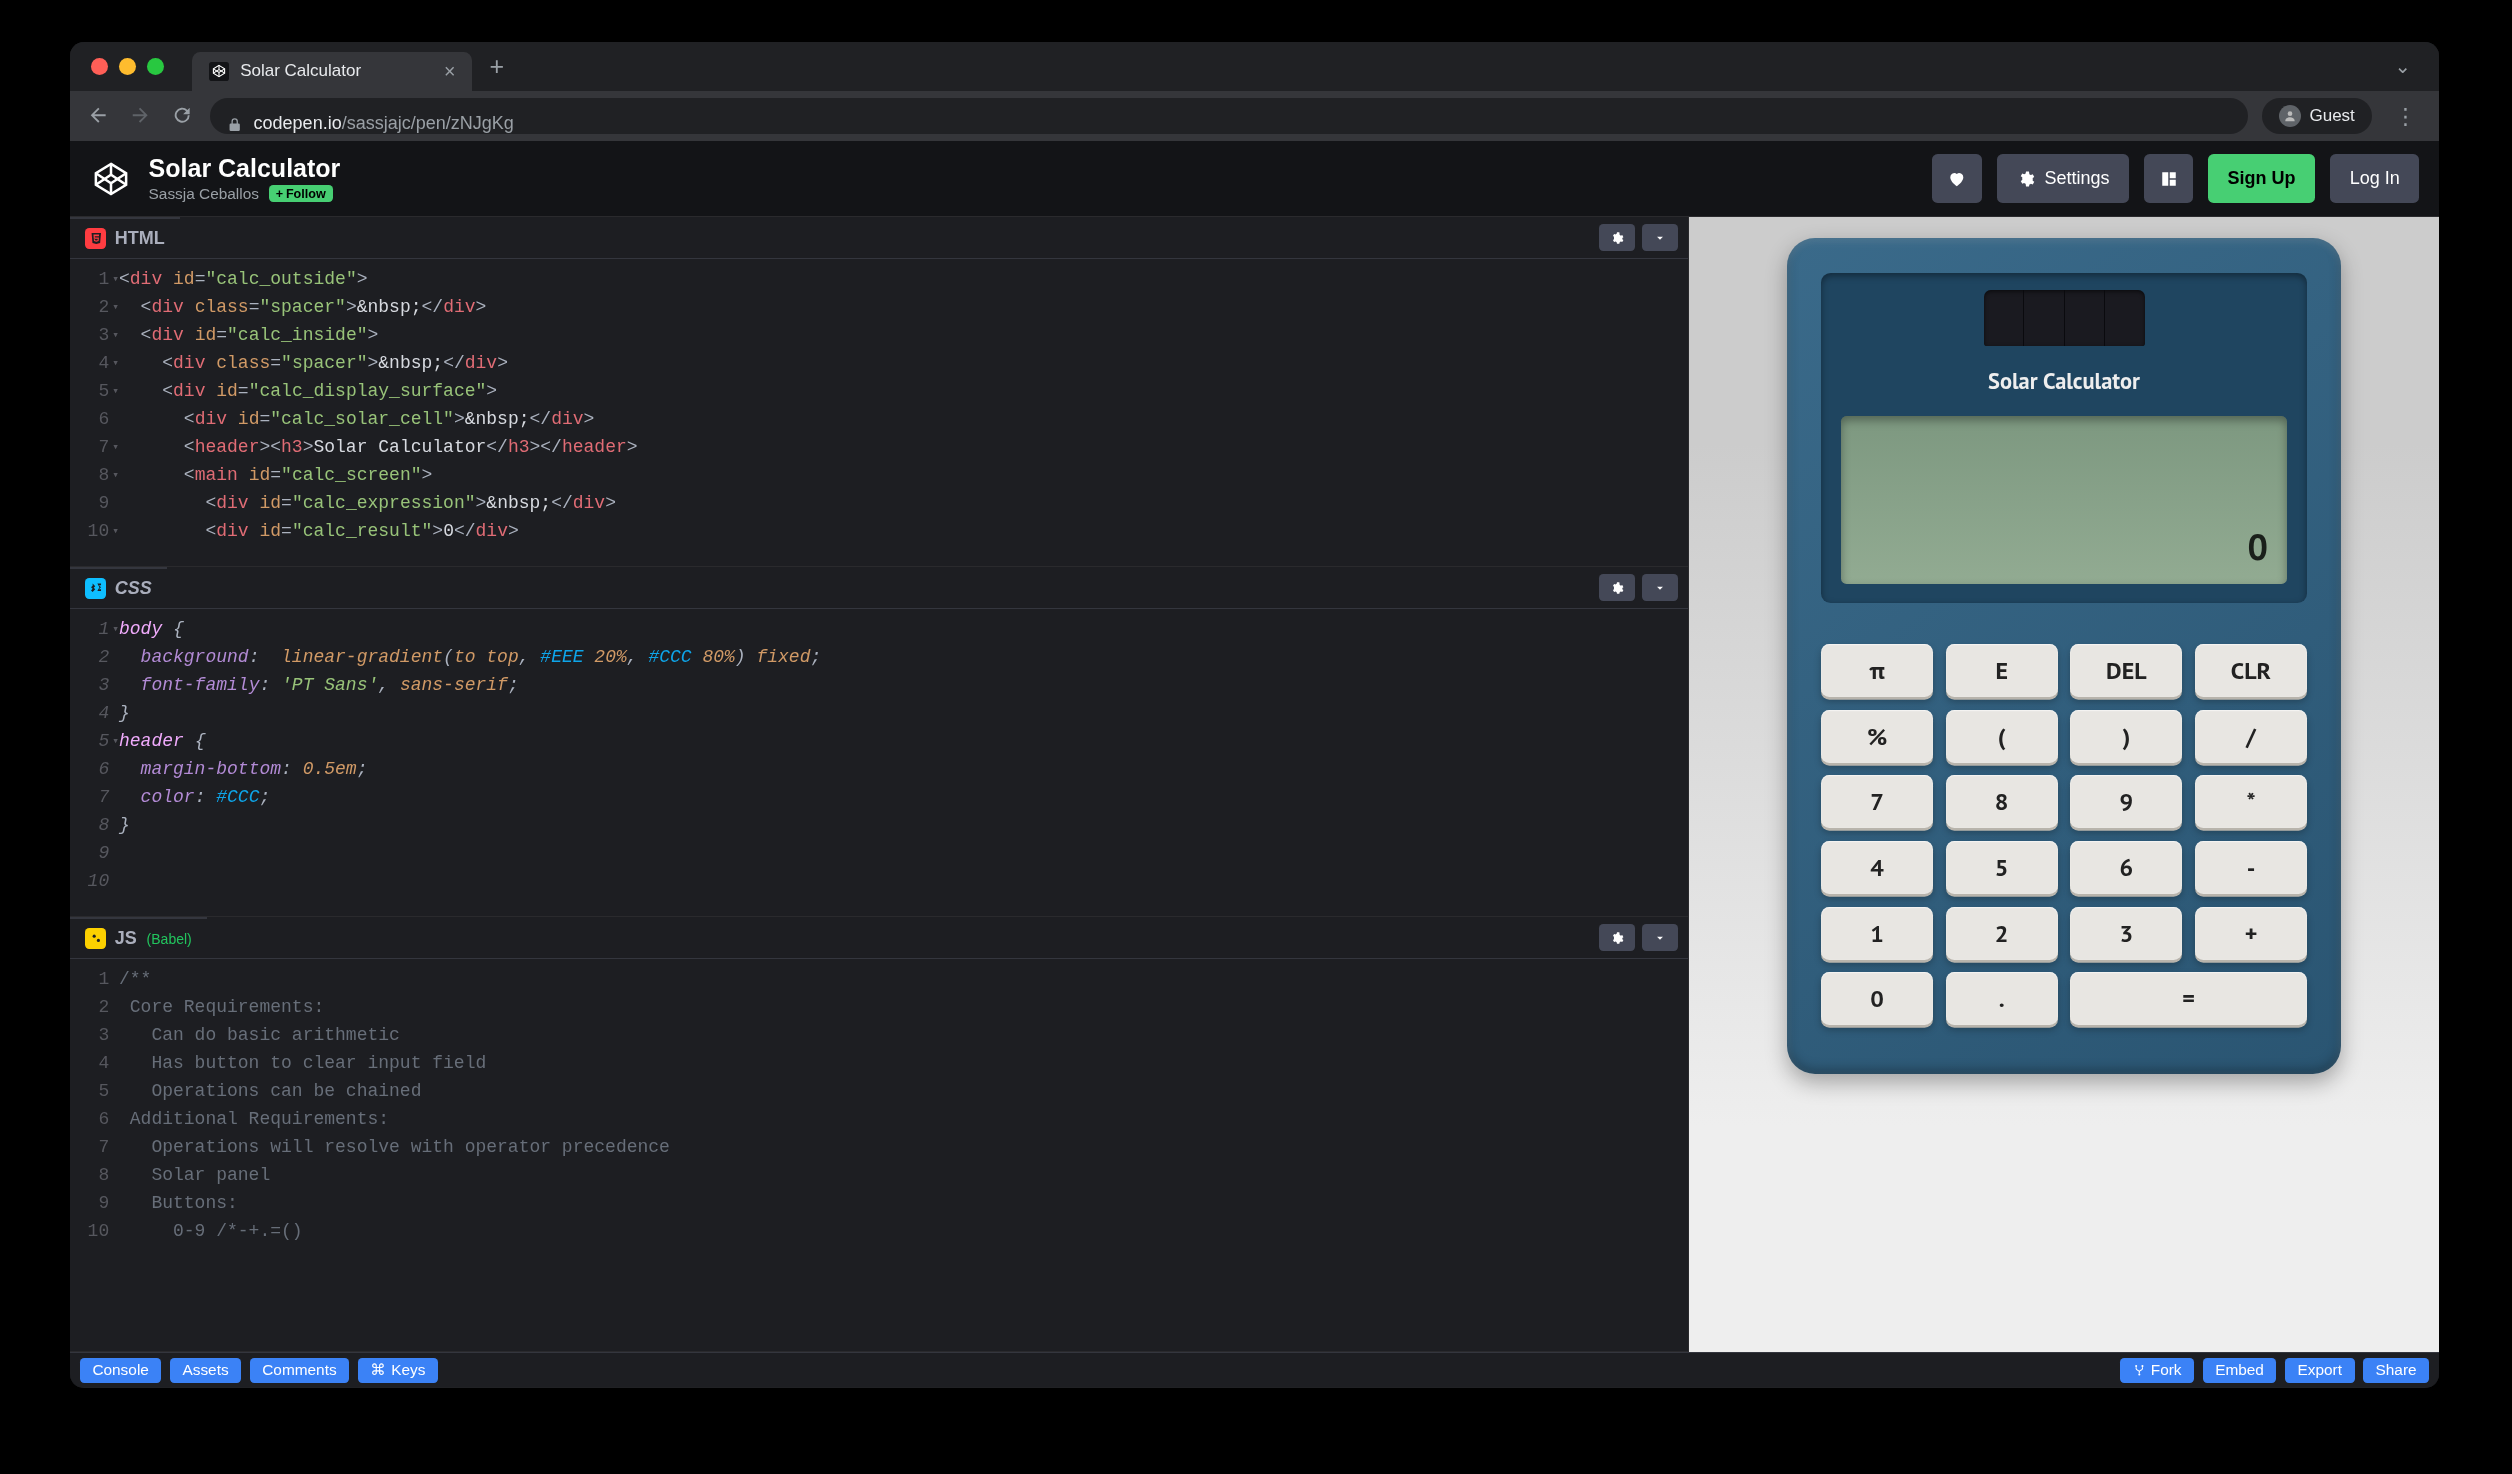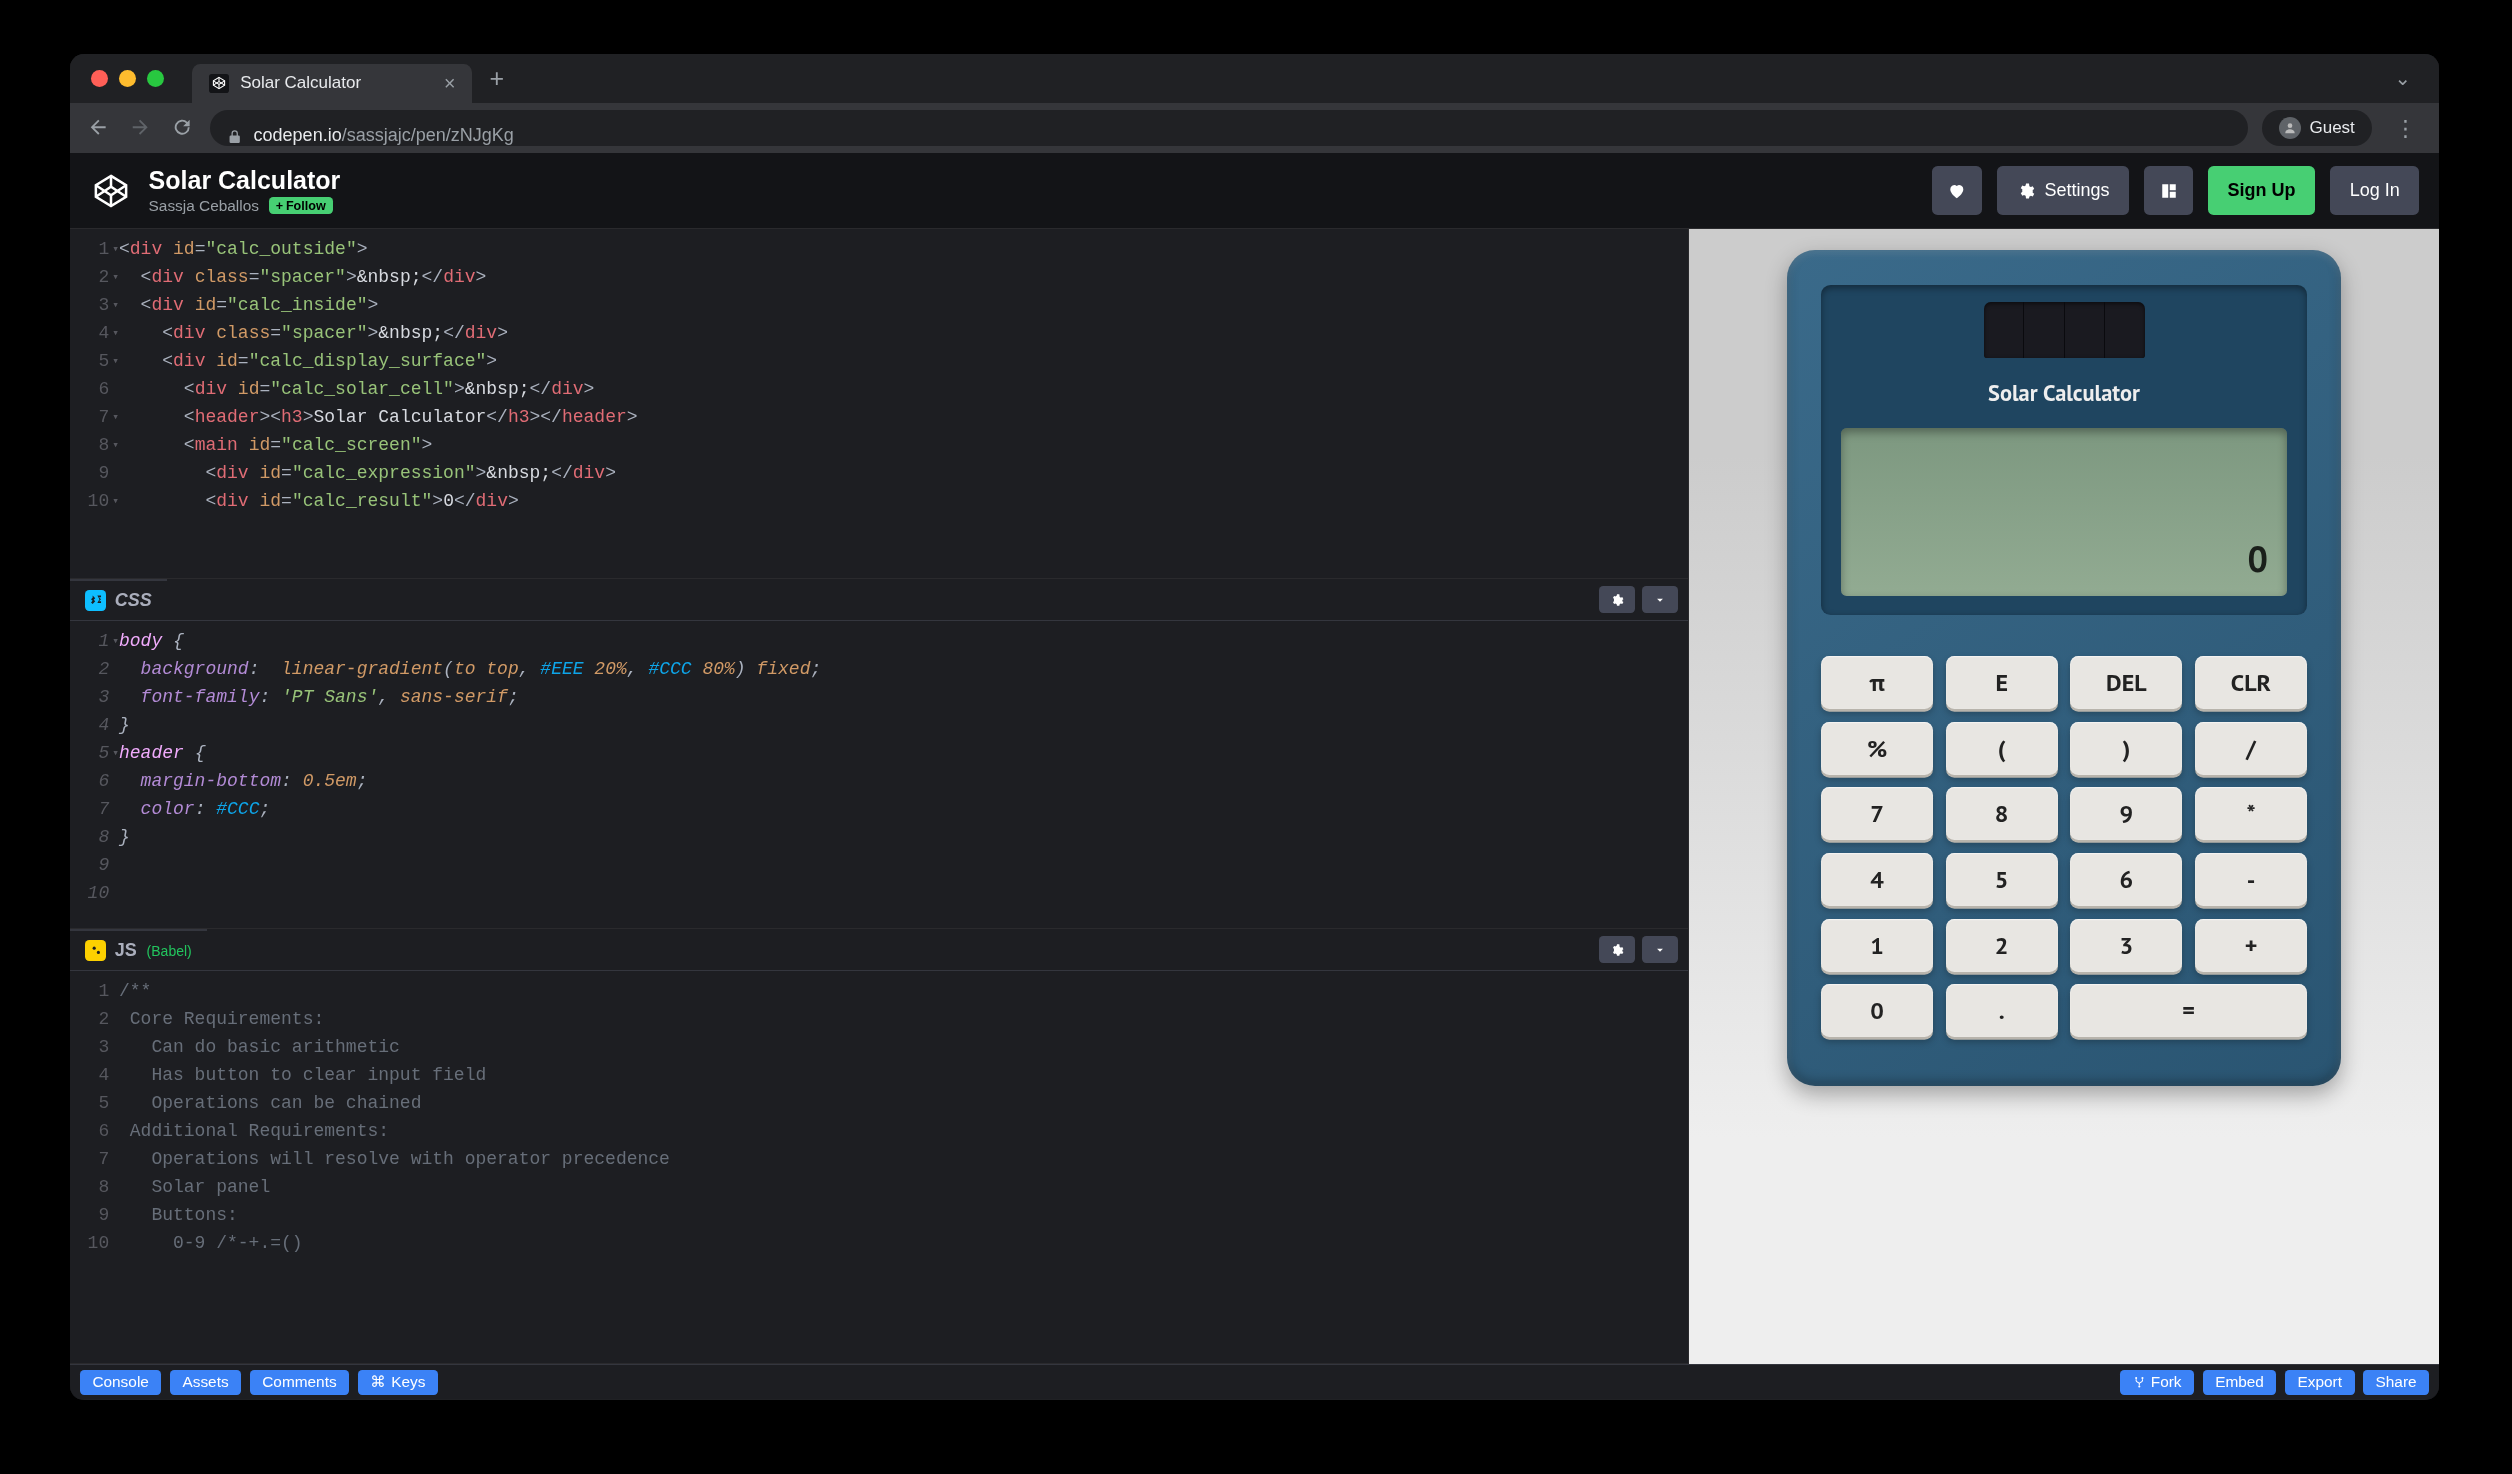--- a/index.html
+++ b/index.html
@@ -4,21 +4,21 @@
 <style>
 * { margin: 0; padding: 0; box-sizing: border-box; }
 body {
   font-family: -apple-system, BlinkMacSystemFont, "Segoe UI", Helvetica, Arial, sans-serif;
   background: #000;
   width: 2512px;
   height: 1475px;
   overflow: hidden;
   transform-origin: top left;
 }
-.viewport { width: 2512px; height: 1158px; position: relative; background: #000; margin-top: 12px; }
+.viewport { width: 2512px; height: 1158px; position: relative; background: #000; }
 .browser-window {
   position: absolute;
   left: 70px; top: 42px;
   width: 2369px; height: 1346px;
   background: #202124;
   border-radius: 14px;
   overflow: hidden;
   box-shadow: 0 14px 56px rgba(0,0,0,0.6);
 }
 .tab-strip {
@@ -338,20 +338,42 @@
           <button class="hbtn">
               <span>Log In</span>
             </button>
         </div>
       </div>
 
       <div class="editor-area">
         <div class="editors-col">
 
           <div class="editor-panel html-p">
+            <div class="panel-header">
+              <div class="panel-tab">
+                <div class="panel-icon panel-icon-html">
+                    <svg viewBox="0 0 24 24" fill="#1d1e22">
+                      <path d="M3 2l1.7 19L12 23l7.3-2L21 2H3zm14 6H9l.2 2.5H17l-.6 6.7L12 18.5l-4.4-1.3-.3-3.2h2.2l.1 1.6 2.4.7 2.4-.7.3-2.8H7.2L6.6 5h10.8l-.4 3z"></path>
+                    </svg>
+                  </div>
+                <span>HTML</span>
+              </div>
+              <div class="panel-actions">
+                <div class="panel-act-btn">
+                    <svg width="14" height="14" viewBox="0 0 24 24" fill="#fff">
+                      <path d="M12 8a4 4 0 1 0 0 8 4 4 0 0 0 0-8zm9 4l2-1.5-2-3.5-2.4 1a7 7 0 0 0-2-1.1L16 2h-4l-.6 2.9a7 7 0 0 0-2 1.1l-2.4-1-2 3.5L7 10a7 7 0 0 0 0 4l-2 1.5 2 3.5 2.4-1a7 7 0 0 0 2 1.1L12 22h4l.6-2.9a7 7 0 0 0 2-1.1l2.4 1 2-3.5-2-1.5a7 7 0 0 0 0-4z"></path>
+                    </svg>
+                  </div>
+                <div class="panel-act-btn">
+                    <svg width="14" height="14" viewBox="0 0 24 24" fill="#fff">
+                      <path d="M7 10l5 5 5-5z"></path>
+                    </svg>
+                  </div>
+              </div>
+            </div>
             <div class="code-body">
               <div class="gutter" id="html-gutter">
                   <div>1<span class="fold-caret">▾</span></div>
                   <div>2<span class="fold-caret">▾</span></div>
                   <div>3<span class="fold-caret">▾</span></div>
                   <div>4<span class="fold-caret">▾</span></div>
                   <div>5<span class="fold-caret">▾</span></div>
                   <div>6</div>
                   <div>7<span class="fold-caret">▾</span></div>
                   <div>8<span class="fold-caret">▾</span></div>

